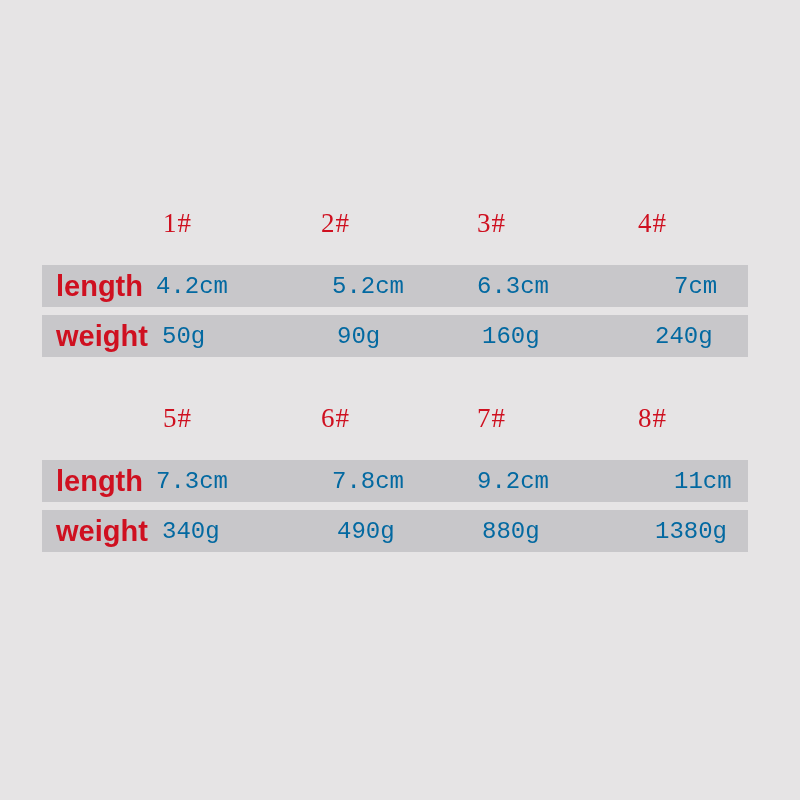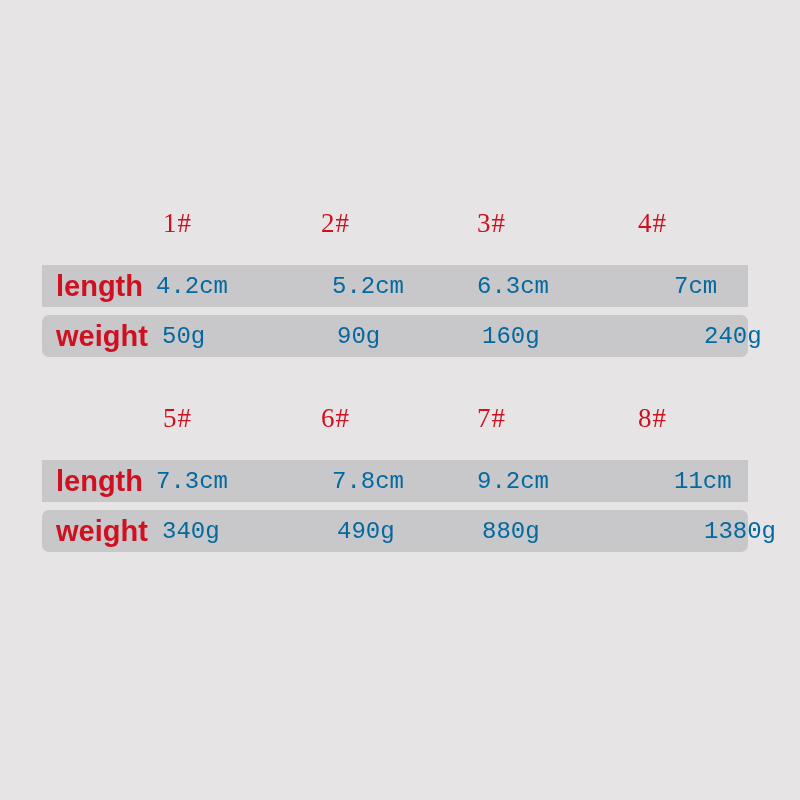--- a/index.html
+++ b/index.html
@@ -51,21 +51,21 @@
 
   
   .band {
     position: absolute;
     left: 42px;
     width: 706px;
     height: 42px;
     background: #c8c7ca;
   }
   .band.row-length { top: 65px; }
-  .band.row-weight { top: 115px; border-radius: 7px; }
+  .band.row-weight { top: 115px; }
 
   .row-label {
     position: absolute;
     top: 50%;
     transform: translateY(-50%);
     left: 14px;
     font-size: 29px;
     font-weight: bold;
     color: #cf1020;
     font-family: Liberation Sans, sans-serif;
@@ -84,21 +84,21 @@
   
   .cell-value.c0 { left: 114px; }
   .cell-value.c1 { left: 290px; }
   .cell-value.c2 { left: 435px; }
   .cell-value.c3 { left: 601px; margin-left: 31px; }
 
   
   .row-weight .cell-value.c0 { left: 120px; }
   .row-weight .cell-value.c1 { left: 295px; }
   .row-weight .cell-value.c2 { left: 440px; }
-  .row-weight .cell-value.c3 { left: 631px; text-align: center; }
+  .row-weight .cell-value.c3 { left: 582px; text-align: center; }
 </style>
 </head>
 <body>
 
 <div id="spec-sheet">
 
   <div class="spec-table block-1">
 
     <div class="header-row">
       <span class="col-header c0">1#</span>

